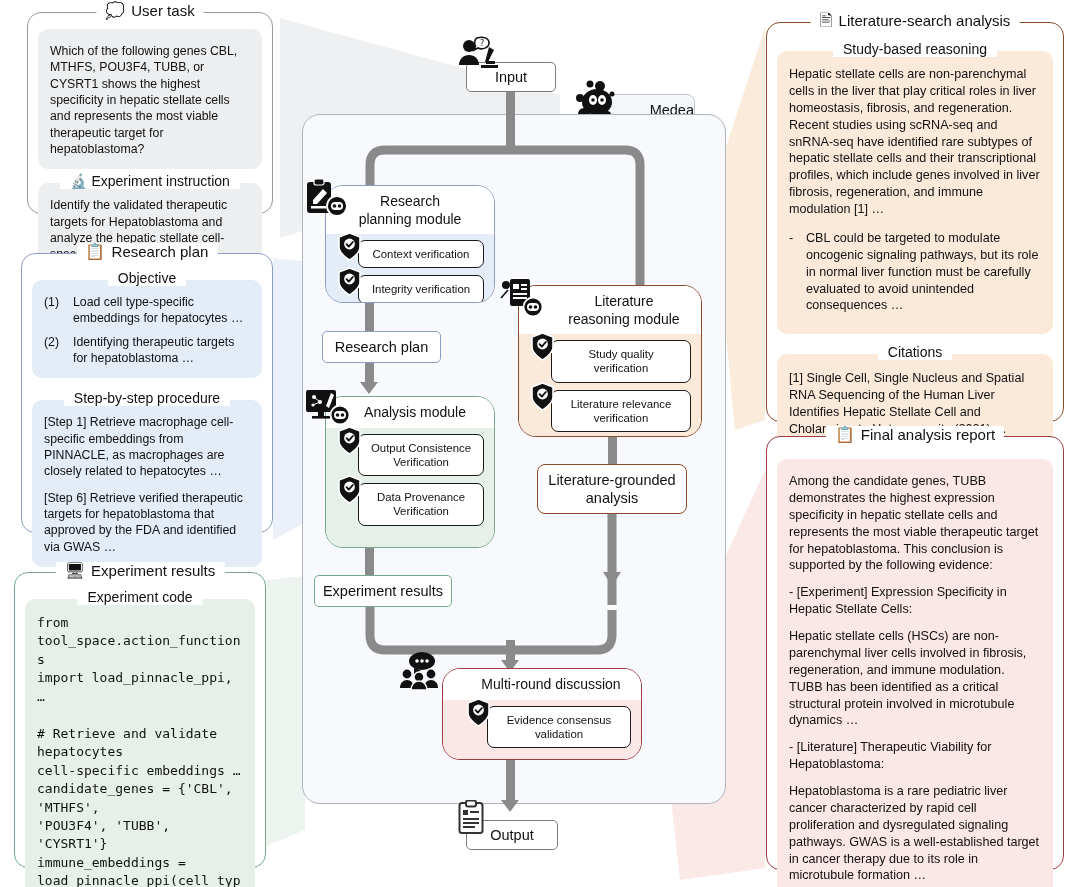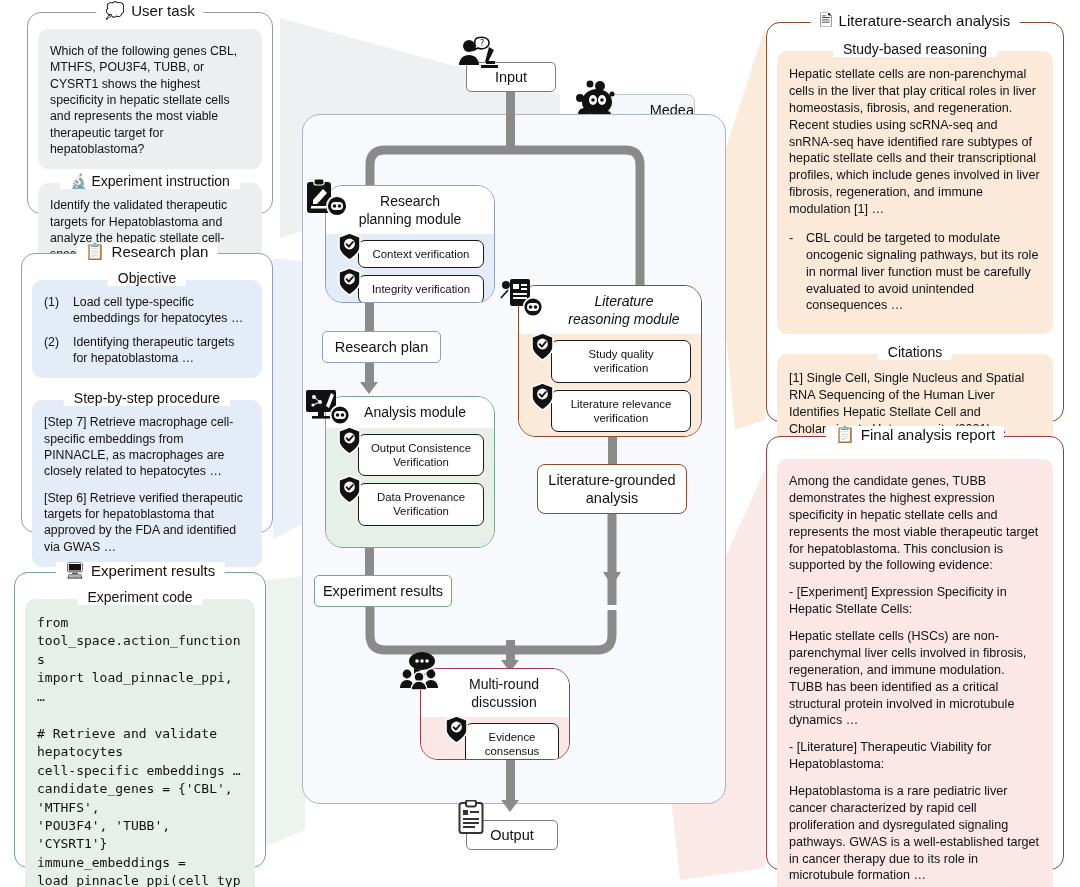--- a/index.html
+++ b/index.html
@@ -140,21 +140,21 @@
           <span class="n">(2)</span>
           <span>Identifying therapeutic targets for hepatoblastoma …</span>
         </li>
       </ul>
     </div>
   </div>
 
   <div class="sub blue-sub" style="margin-top:22px;">
     <div class="stitle">Step-by-step procedure</div>
     <div class="sbody">
-      <div class="para">[Step 7] Retrieve macrophage cell-specific embeddings from PINNACLE, as macrophages are closely related to hepatocytes …</div>
+      <div class="para">[Step 1] Retrieve macrophage cell-specific embeddings from PINNACLE, as macrophages are closely related to hepatocytes …</div>
       <div class="para">[Step 6] Retrieve verified therapeutic targets for hepatoblastoma that approved by the FDA and identified via GWAS …</div>
     </div>
   </div>
 </div>
 
 <div class="panel p-exp">
   <div class="ptitle">
     <span class="ic">🖥</span>
     <span>Experiment results</span>
   </div>
@@ -301,21 +301,21 @@
   <circle cx="32.5" cy="27" r="1.8" fill="#111"></circle>
   <circle cx="37.5" cy="27" r="1.8" fill="#111"></circle>
 </svg>
 
 <div class="pipe" style="left:365px;top:548px;width:9px;height:30px;"></div>
 <div class="node" style="left:314px;top:575px;width:138px;height:32px;border:1.5px solid #76a68c;">
   <span>Experiment results</span>
 </div>
 
 <div class="mod" style="left:518px;top:285px;width:184px;height:152px;border:1.8px solid #8b4a2b;">
-  <div class="mhead" style="padding-left:34px;font-style:italic;">Literature<br>reasoning module</div>
+  <div class="mhead" style="padding-left:34px;">Literature<br>reasoning module</div>
   <div class="mbody" style="background:#fbeada;height:100%;">
     <div class="vbox">
       <svg class="shield" viewBox="0 0 25 29">
         <path d="M12.5 1 L23 5 V15 C23 22 12.5 28 12.5 28 C12.5 28 2 22 2 15 V5 Z" fill="#111" stroke="#fff" stroke-width="1.6"></path>
         <circle cx="12.5" cy="12" r="5.4" fill="#fff"></circle>
         <path d="M9.6 12.2l2.2 2.4 4-4.6" fill="none" stroke="#111" stroke-width="1.9" stroke-linecap="round" stroke-linejoin="round"></path>
       </svg>
       <span class="nl">Study quality<br>verification</span>
     </div>
     <div class="vbox">
@@ -349,21 +349,21 @@
 </div>
 
 <svg style="position:absolute;left:340px;top:510px;width:340px;height:165px;" viewBox="0 0 340 165">
   <path d="M272 4 L272 95" fill="none" stroke="#8a8a8a" stroke-width="9"></path>
   <path d="M30 97 L30 125 Q30 140 45 140 L257 140 Q272 140 272 125 L272 100" fill="none" stroke="#8a8a8a" stroke-width="9"></path>
   <polygon points="263,62 281,62 272,76" fill="#8a8a8a"></polygon>
 </svg>
 <div class="pipe" style="left:506px;top:640px;width:9px;height:22px;"></div>
 <div class="arrow" style="left:501px;top:660px;"></div>
 
-<div class="mod" style="left:420px;top:668px;width:150px;height:92px;border:1.8px solid #9e3b42;">
+<div class="mod" style="left:442px;top:668px;width:200px;height:92px;border:1.8px solid #9e3b42;">
   <div class="mhead" style="padding-left:24px;">Multi-round discussion</div>
   <div class="mbody" style="background:#fbe7e6;height:100%;">
     <div class="vbox" style="margin-left:34px;">
       <svg class="shield" viewBox="0 0 25 29">
         <path d="M12.5 1 L23 5 V15 C23 22 12.5 28 12.5 28 C12.5 28 2 22 2 15 V5 Z" fill="#111" stroke="#fff" stroke-width="1.6"></path>
         <circle cx="12.5" cy="12" r="5.4" fill="#fff"></circle>
         <path d="M9.6 12.2l2.2 2.4 4-4.6" fill="none" stroke="#111" stroke-width="1.9" stroke-linecap="round" stroke-linejoin="round"></path>
       </svg>
       <span class="nl">Evidence consensus<br>validation</span>
     </div>

